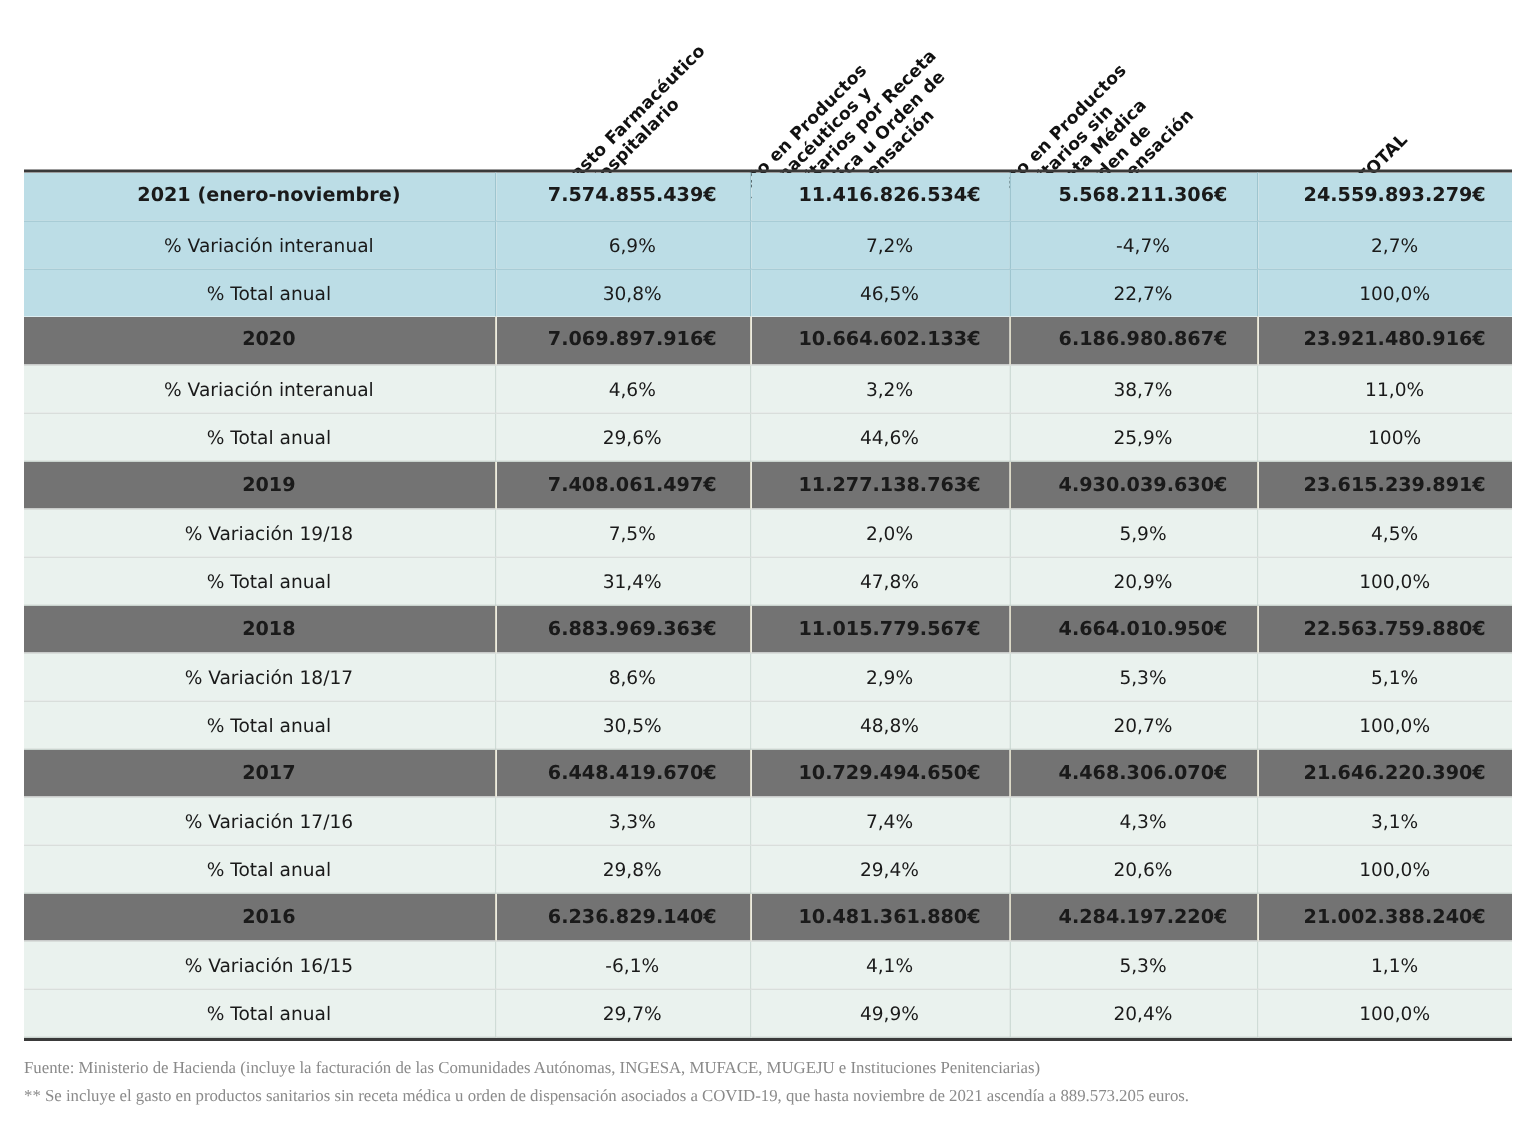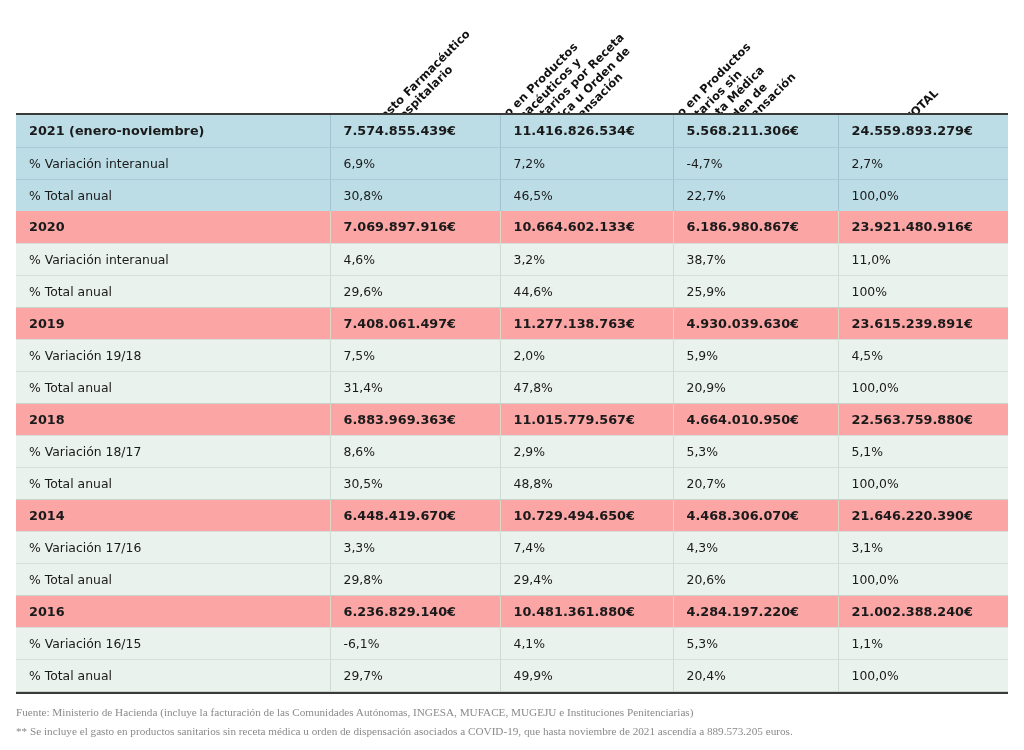--- a/index.html
+++ b/index.html
@@ -55,20 +55,21 @@
     top: 113px;
     width: 992px;
     border-top: 2.5px solid #3a3a3a;
     border-bottom: 2.5px solid #3a3a3a;
     box-sizing: content-box;
   }
   table.data {
     width: 992px;
     border-collapse: collapse;
     table-layout: fixed;
+    text-align: center;
   }
   table.data col.c0 { width: 314px; }
   table.data col.c1 { width: 170px; }
   table.data col.c2 { width: 173px; }
   table.data col.c3 { width: 165px; }
   table.data col.c4 { width: 170px; }
 
   table.data td {
     height: 32px;
     padding: 0 0 0 13px;
@@ -85,21 +86,21 @@
   tr.blue td {
     background: #bcdde6;
     border-right-color: #9ec5cf;
     border-bottom: 1px solid #a8ccd6;
   }
   tr.blue.year td { font-weight: bold; font-size: 12.8px; }
   tr.blue.last td { border-bottom: none; }
 
   
   tr.year-cream td {
-    background: #fca5a5;
+    background: #737373;
     font-weight: bold;
     font-size: 12.8px;
     border-right-color: #dcd9c6;
     border-bottom: 1px solid #d9dedb;
   }
   
   tr.sub td {
     background: #eaf2ee;
     border-right-color: #cfdcd6;
     border-bottom: 1px solid #d9dedb;
@@ -237,21 +238,21 @@
             <td>5,1%</td>
           </tr>
           <tr class="sub blockend">
             <td>% Total anual</td>
             <td>30,5%</td>
             <td>48,8%</td>
             <td>20,7%</td>
             <td>100,0%</td>
           </tr>
           <tr class="year-cream">
-            <td>2014</td>
+            <td>2017</td>
             <td>6.448.419.670€</td>
             <td>10.729.494.650€</td>
             <td>4.468.306.070€</td>
             <td>21.646.220.390€</td>
           </tr>
           <tr class="sub">
             <td>% Variación 17/16</td>
             <td>3,3%</td>
             <td>7,4%</td>
             <td>4,3%</td>

